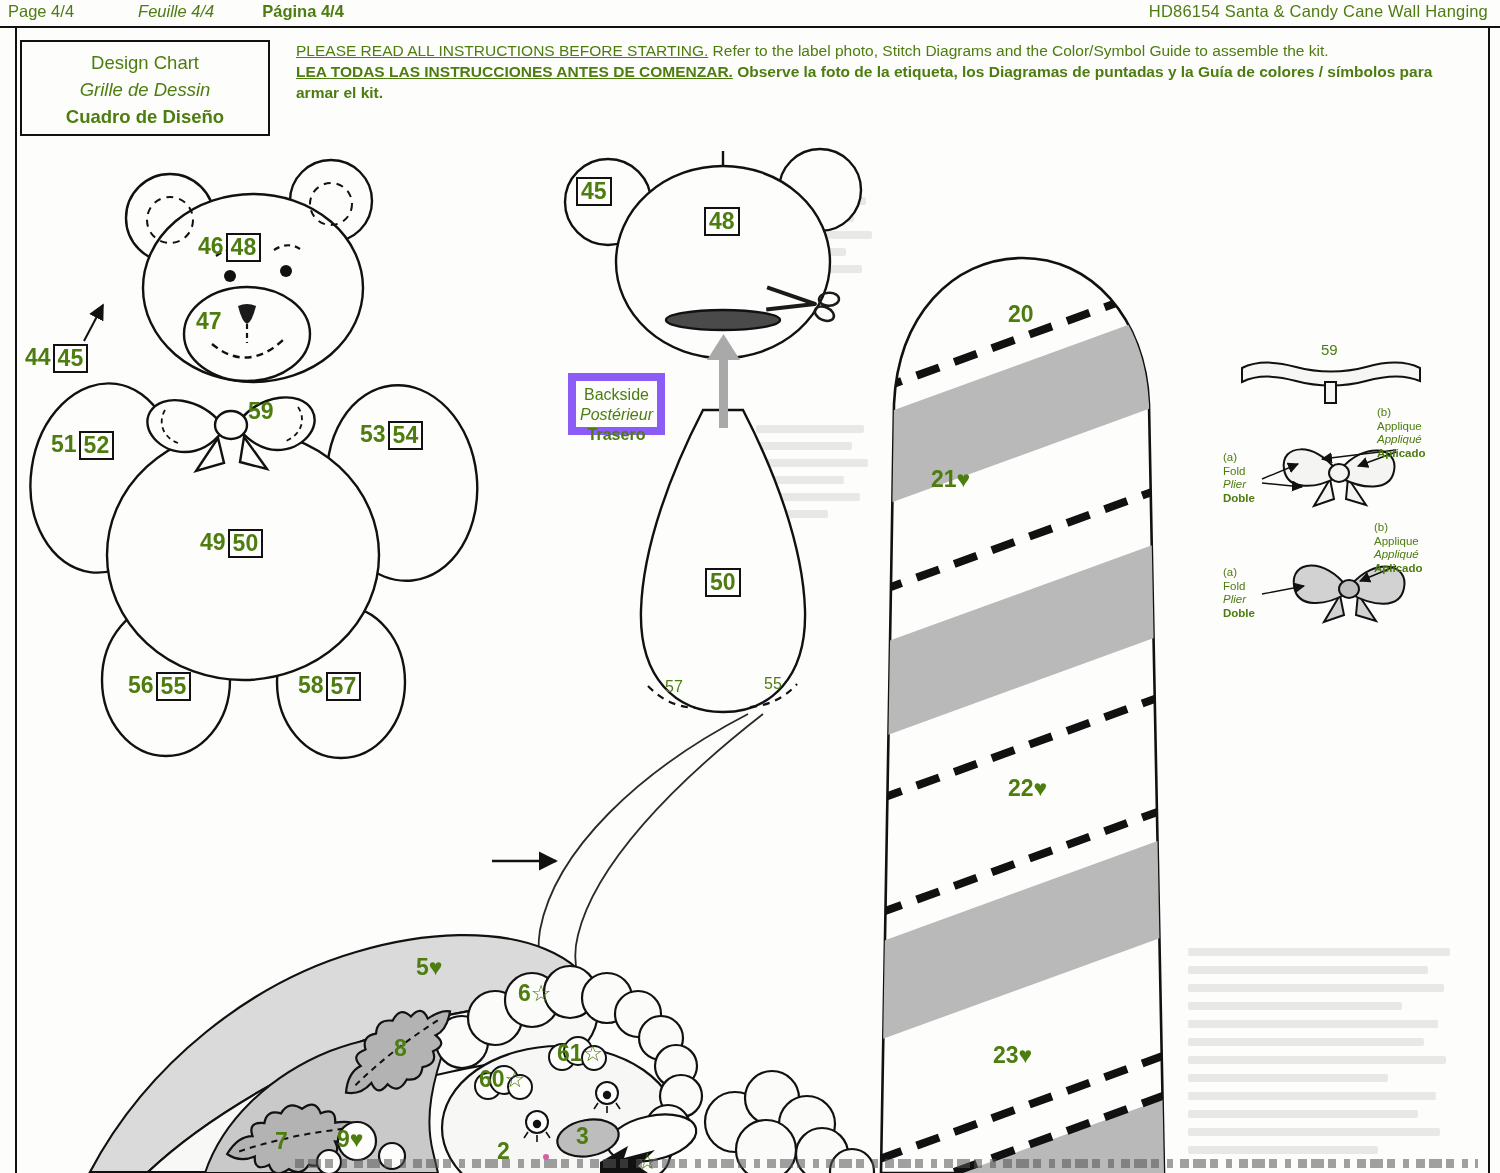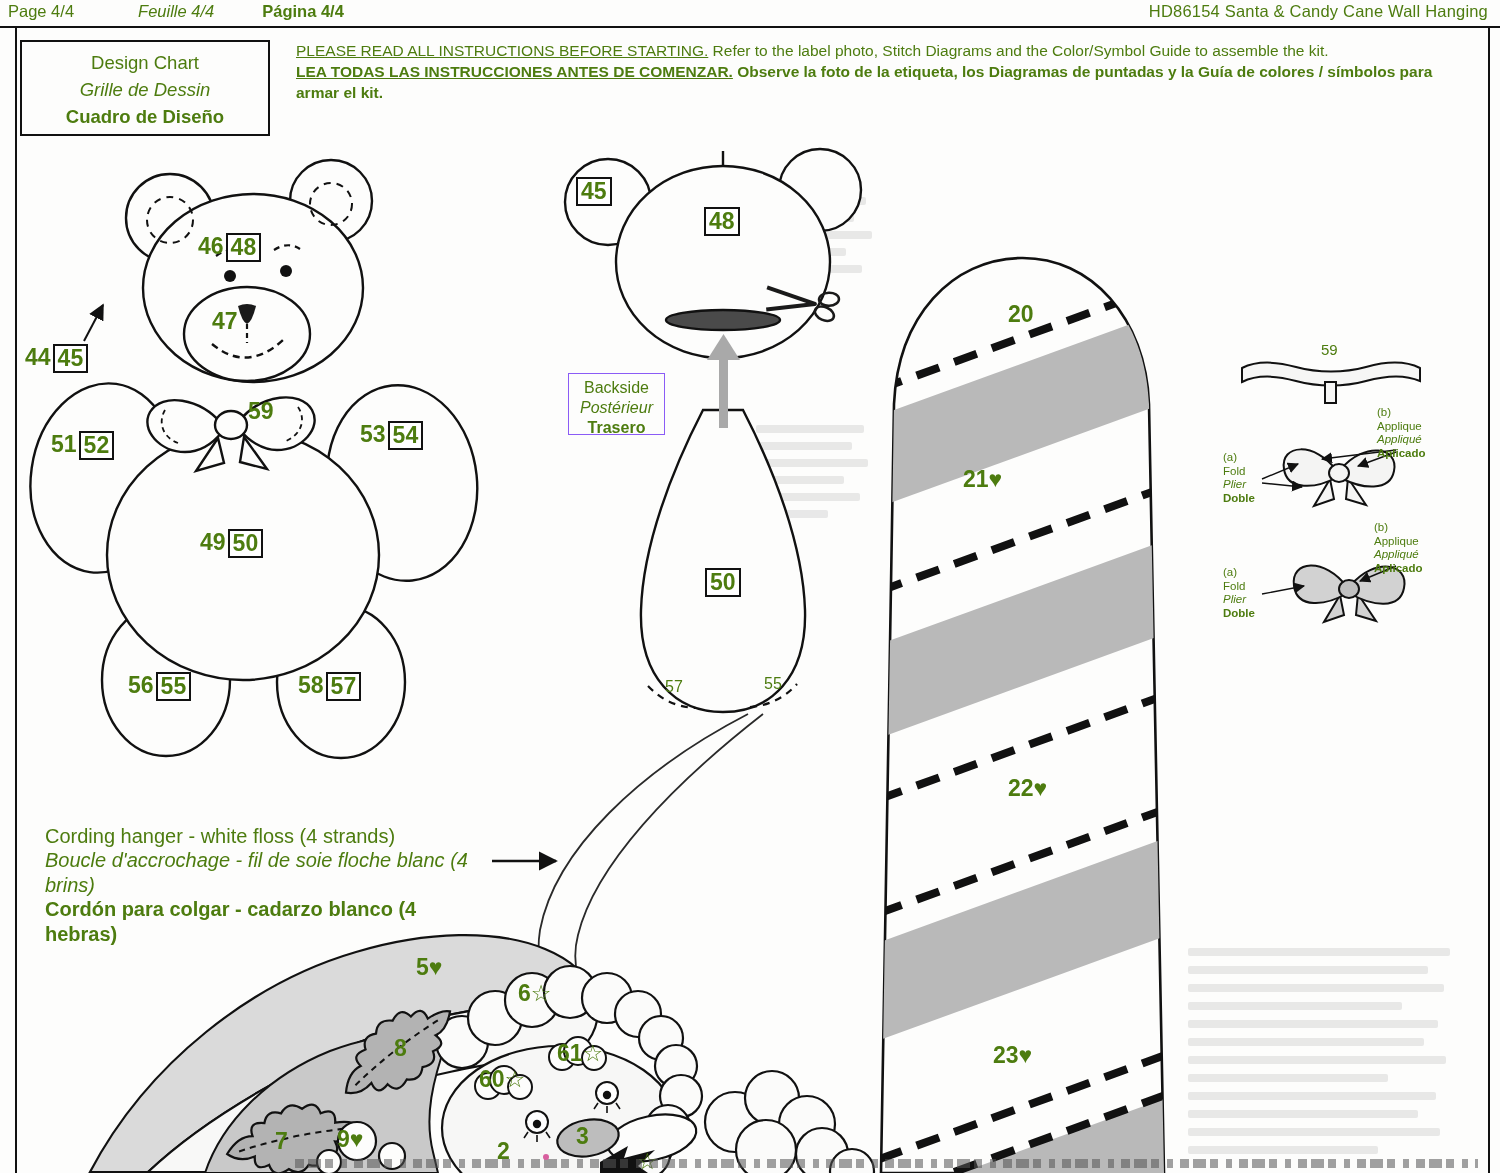--- a/index.html
+++ b/index.html
@@ -15,21 +15,21 @@
   
   .dcbox{position:absolute;left:20px;top:40px;width:250px;height:96px;border:2px solid #111;text-align:center;
          font-size:18.5px;line-height:1.45;padding-top:8px;box-sizing:border-box;background:#fdfdfc;}
   .it{font-style:italic}.bd{font-weight:bold}
   
   .instr{position:absolute;left:296px;top:41px;width:1172px;font-size:15.5px;line-height:1.34;}
   .instr .lead{text-decoration:underline;}
   .instr .fr{font-style:italic;}
   .instr .es{font-weight:bold;}
   
-  .bsbox{position:absolute;left:568px;top:373px;width:97px;height:62px;border:1px solid #8b5cf6;background:#fdfdfc;
+  .bsbox{position:absolute;left:568px;top:373px;width:97px;height:62px;border:8px solid #8b5cf6;background:#fdfdfc;
          text-align:center;font-size:16px;line-height:1.24;padding-top:4px;box-sizing:border-box;}
   
   .bowbox{position:absolute;left:1215px;top:255px;width:230px;height:378px;border:2px solid #111;background:#fdfdfc;box-sizing:border-box;}
   .bowbox .ttl{border-bottom:2px solid #111;text-align:center;font-size:16px;line-height:1.32;padding:5px 0 6px;}
   .bow-lbl{position:absolute;font-size:11.5px;line-height:1.18;}
   
   .cord{position:absolute;left:45px;top:824px;width:448px;font-size:20px;line-height:1.22;}
   .piece{position:absolute;left:55px;top:952px;font-size:19.5px;line-height:1.32;}
   
   .num{position:absolute;font-size:23px;font-weight:bold;display:flex;align-items:flex-start;gap:1px;white-space:nowrap;}
@@ -68,25 +68,20 @@
     <div class="es"><span class="lead">LEA TODAS LAS INSTRUCCIONES ANTES DE COMENZAR.</span><span> Observe la foto de la etiqueta, los Diagramas de puntadas y la Guía de colores / símbolos para armar el kit.</span></div>
   </div>
 
   <div class="bsbox">
     <div>Backside</div>
     <div class="it">Postérieur</div>
     <div class="bd">Trasero</div>
   </div>
 
 
-  <div class="cord">
-    <div>Cording hanger - white floss (4 strands)</div>
-    <div class="it">Boucle d'accrochage - fil de soie floche blanc (4 brins)</div>
-    <div class="bd">Cordón para colgar - cadarzo blanco (4 hebras)</div>
-  </div>
 
 
   <svg class="drawing" width="1500" height="1173" viewBox="0 0 1500 1173">
     <defs>
       <marker id="ah" viewBox="0 0 10 10" refX="9" refY="5" markerWidth="8" markerHeight="8" orient="auto-start-reverse">
         <path d="M0 0L10 5L0 10z" fill="#111"></path>
       </marker>
       <clipPath id="caneClip">
         <path d="M 894 404 C 898 316 952 259 1021 258 C 1091 257 1146 318 1149 404 C 1154 660 1159 920 1164 1173 L 881 1173 C 885 920 890 660 894 404 Z"></path>
       </clipPath>
@@ -288,21 +283,21 @@
         <line x1="1262" y1="594" x2="1304" y2="586" marker-end="url(#ah)"></line>
         <line x1="1396" y1="566" x2="1360" y2="581" marker-end="url(#ah)"></line>
       </g>
     </g>
   </svg>
 
   <div class="num" style="left:197px;top:233px;">
       <span class="pl">46</span>
       <span class="bx">48</span>
     </div>
-  <div class="num" style="left:195px;top:308px;margin-left:16px;">
+  <div class="num" style="left:195px;top:308px;">
       <span class="pl">47</span>
     </div>
   <div class="num" style="left:24px;top:344px;">
       <span class="pl">44</span>
       <span class="bx">45</span>
     </div>
   <div class="num" style="left:50px;top:431px;">
       <span class="pl">51</span>
       <span class="bx">52</span>
     </div>
@@ -338,21 +333,21 @@
   <div class="num sm" style="left:664px;top:677px;">
       <span class="pl">57</span>
     </div>
   <div class="num sm" style="left:763px;top:674px;">
       <span class="pl">55</span>
     </div>
 
   <div class="num" style="left:1007px;top:301px;">
       <span class="pl">20</span>
     </div>
-  <div class="num" style="left:962px;top:466px;">
+  <div class="num" style="left:930px;top:466px;">
       <span class="pl">21♥</span>
     </div>
   <div class="num" style="left:1007px;top:775px;">
       <span class="pl">22♥</span>
     </div>
   <div class="num" style="left:992px;top:1042px;">
       <span class="pl">23♥</span>
     </div>
 
   <div class="num md" style="left:1320px;top:341px;">

